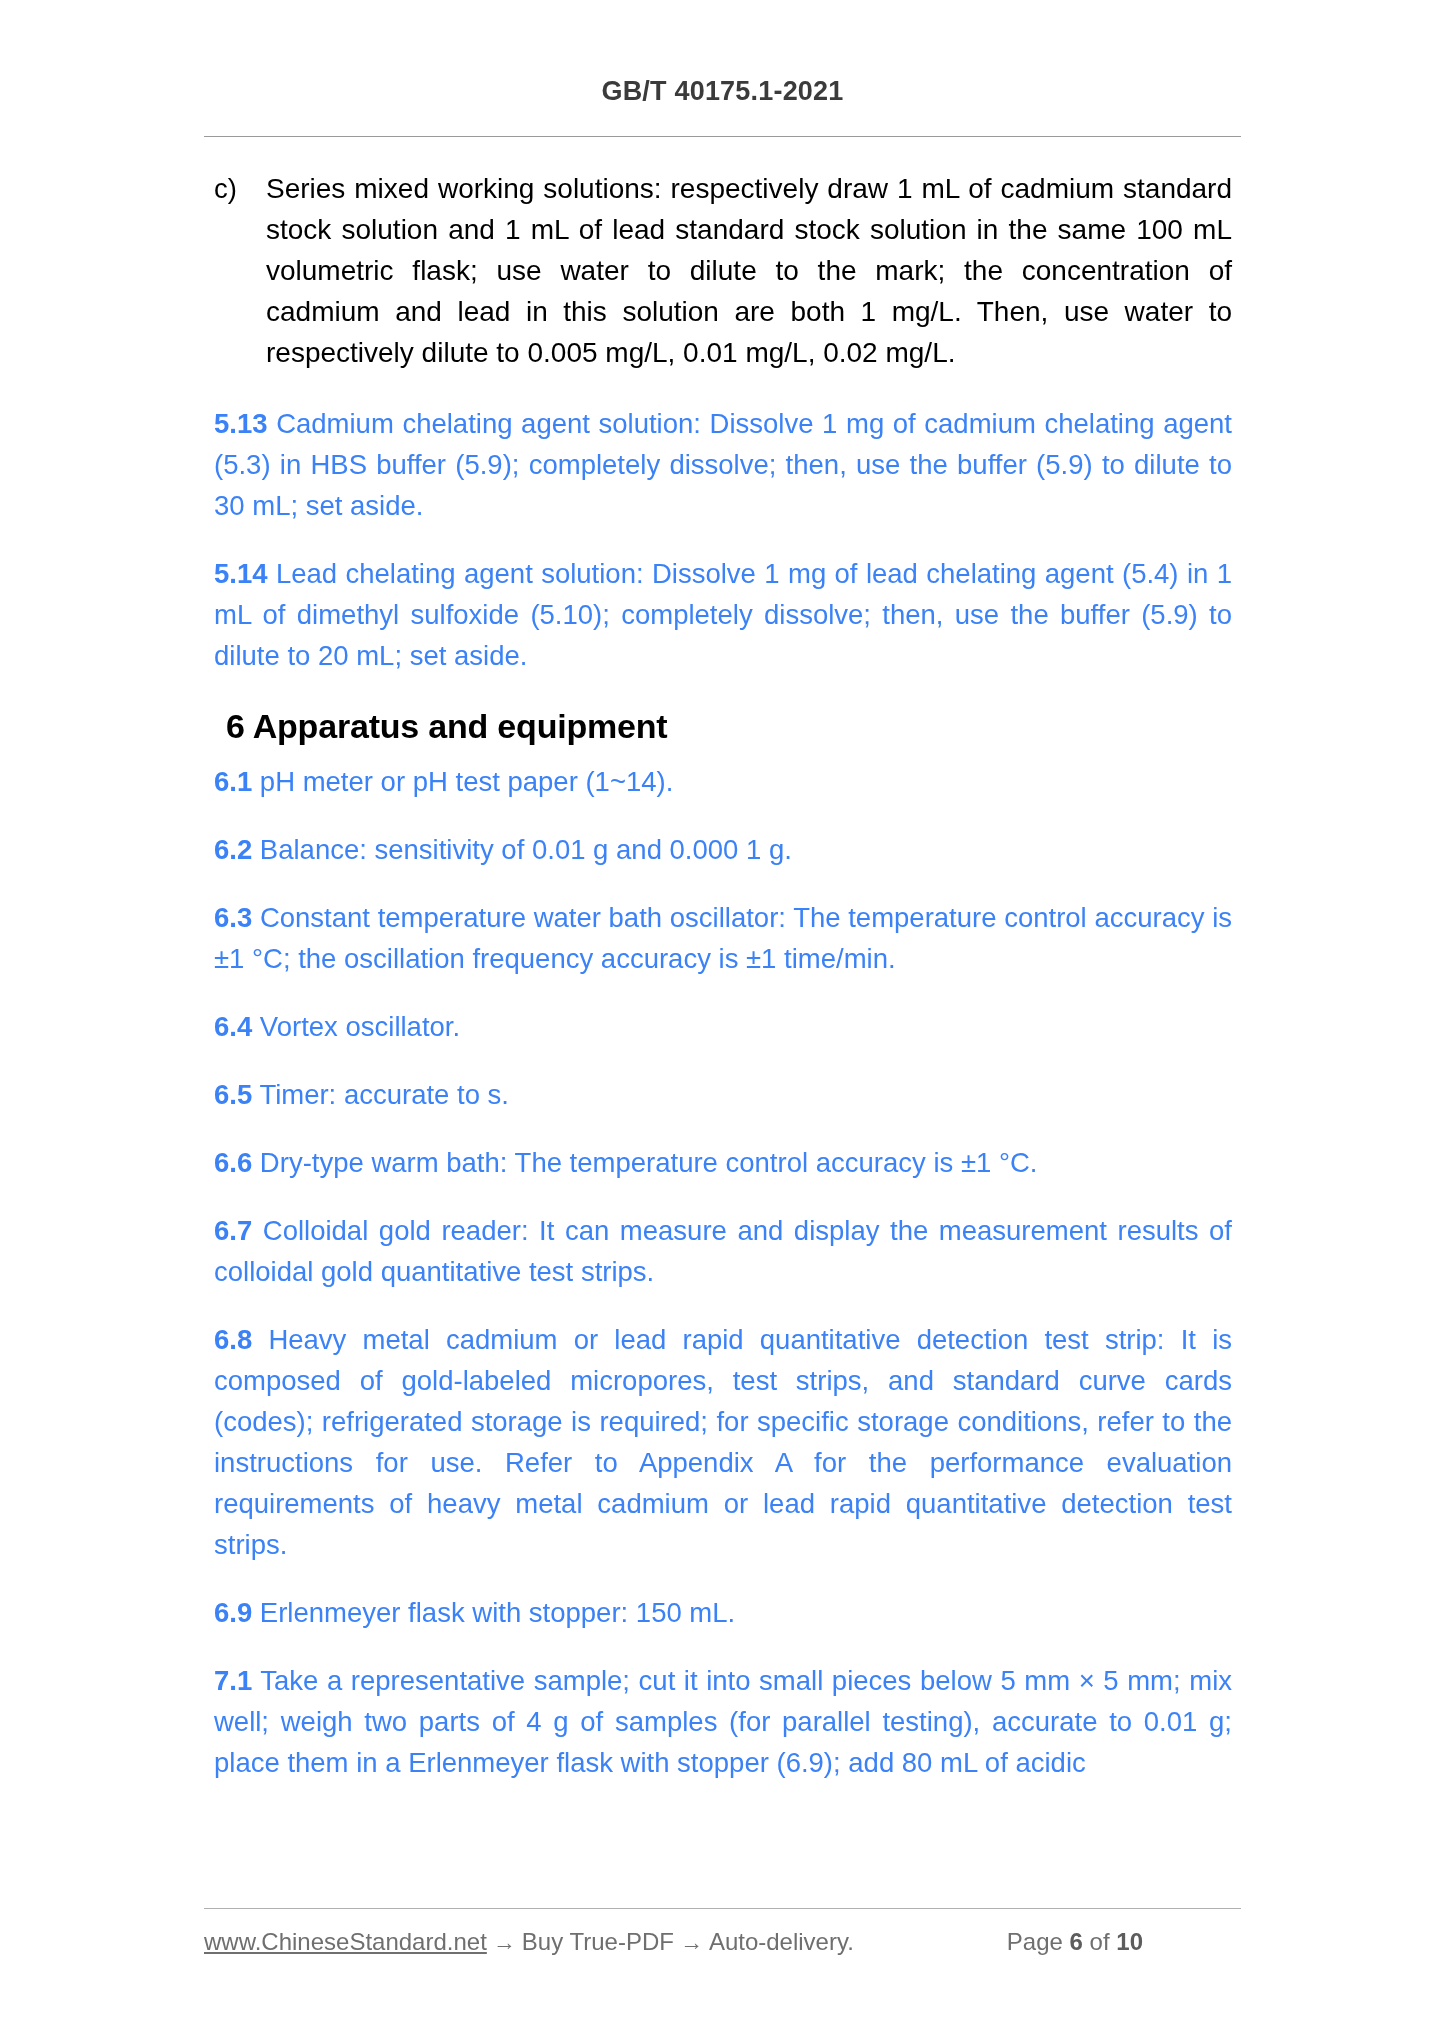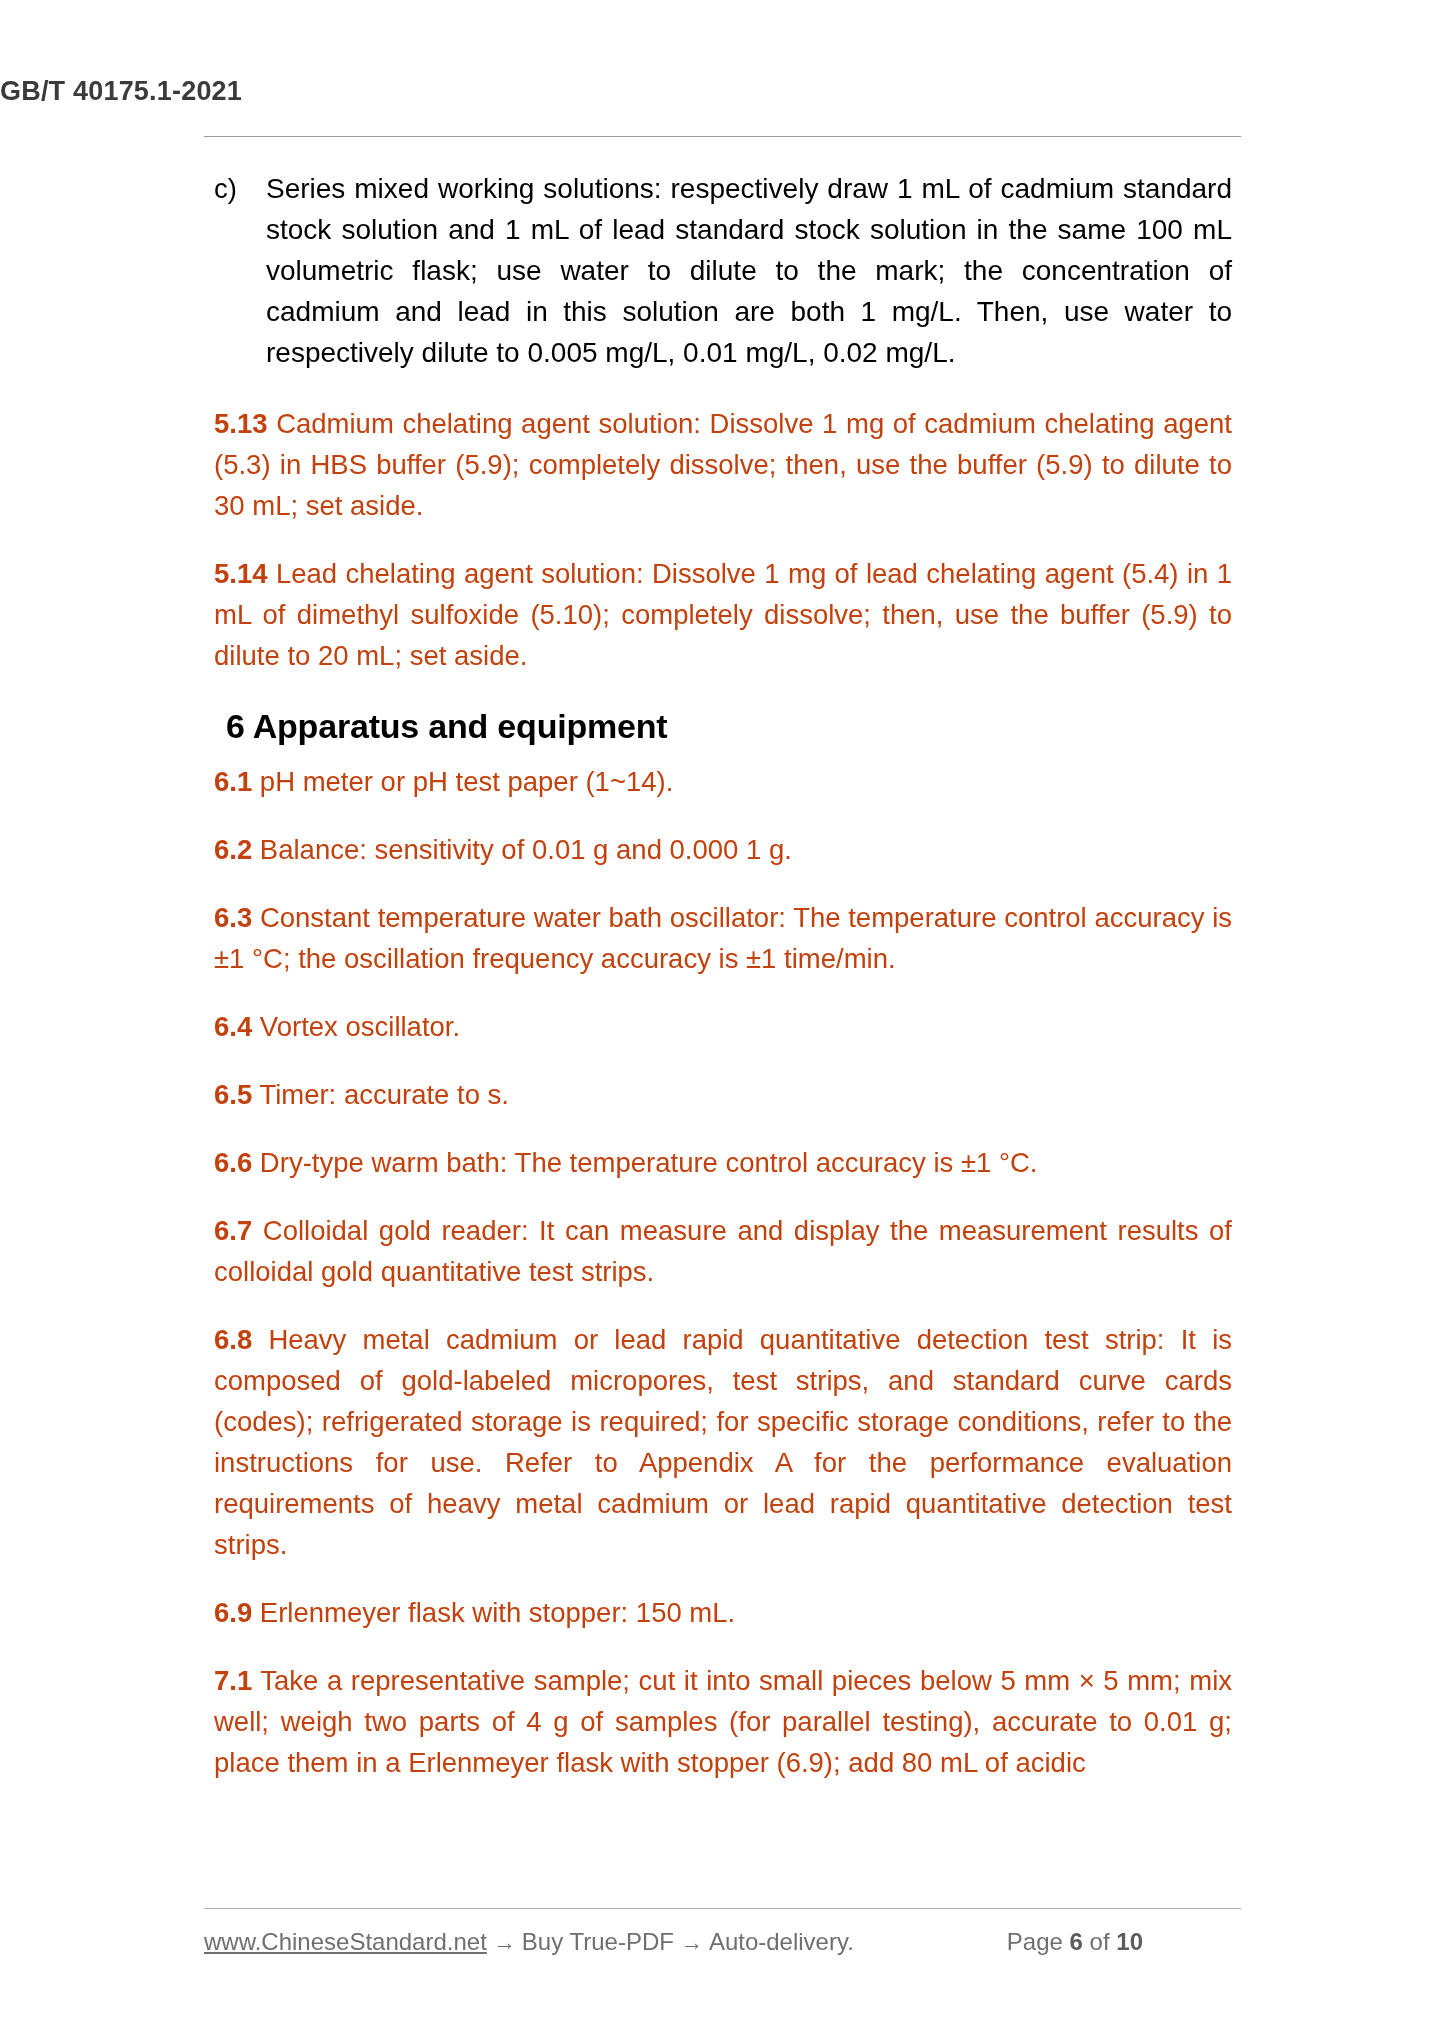--- a/index.html
+++ b/index.html
@@ -22,21 +22,21 @@
     background: #ffffff;
     overflow: hidden;
   }
 
   
   .header {
     position: absolute;
     left: 0;
     top: 76px;
     width: 1445px;
-    text-align: left;
+    text-align: center;
     text-decoration: underline;
   }
   .header-title {
     display: inline-block;
     font-size: 27px;
     font-weight: bold;
     color: #3b3b3b;
     letter-spacing: 0.2px;
   }
   .header-rule {
@@ -55,21 +55,21 @@
     top: 168px;
     width: 1018px;
   }
 
   p {
     margin: 0;
     font-size: 27.5px;
     line-height: 41px;
     text-align: justify;
     text-justify: inter-word;
-    color: #c2410c;
+    color: #3b82f6;
   }
   .para {
     margin-bottom: 27px;
   }
   .num {
     font-weight: bold;
   }
 
   
   .list-item {

